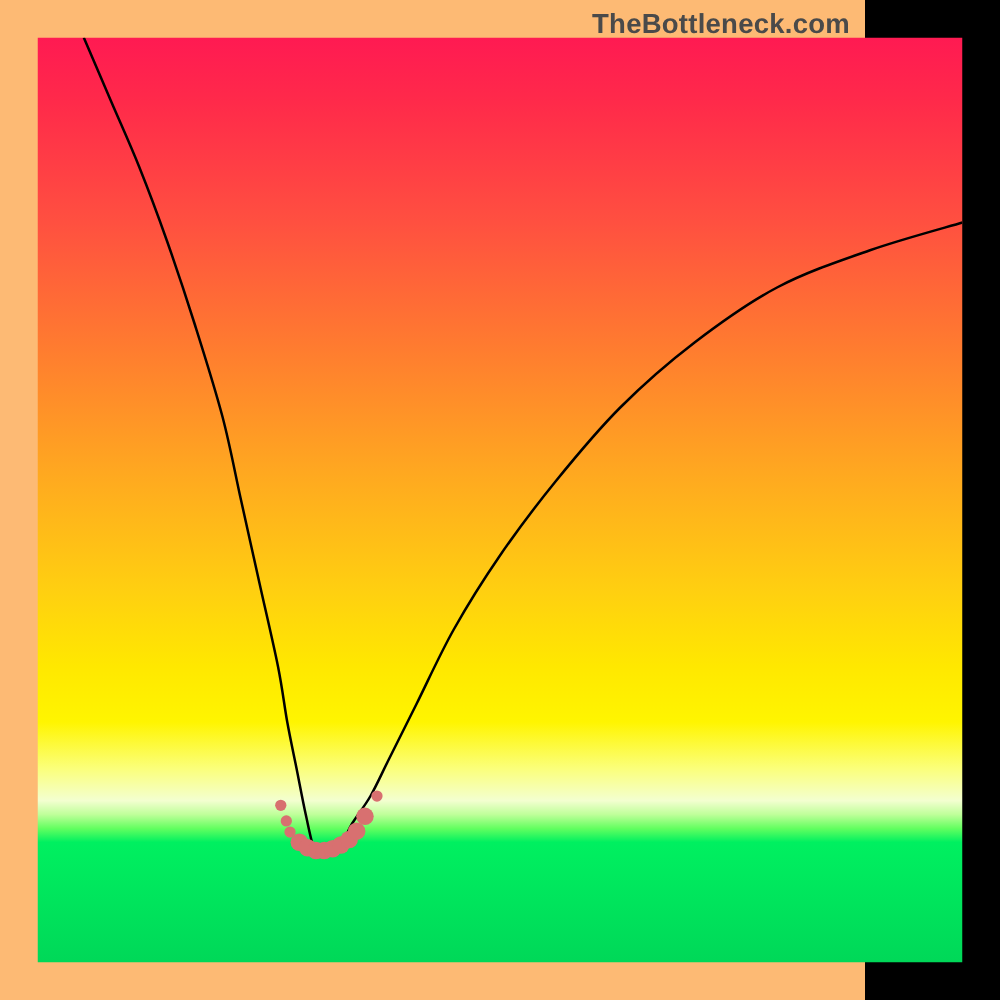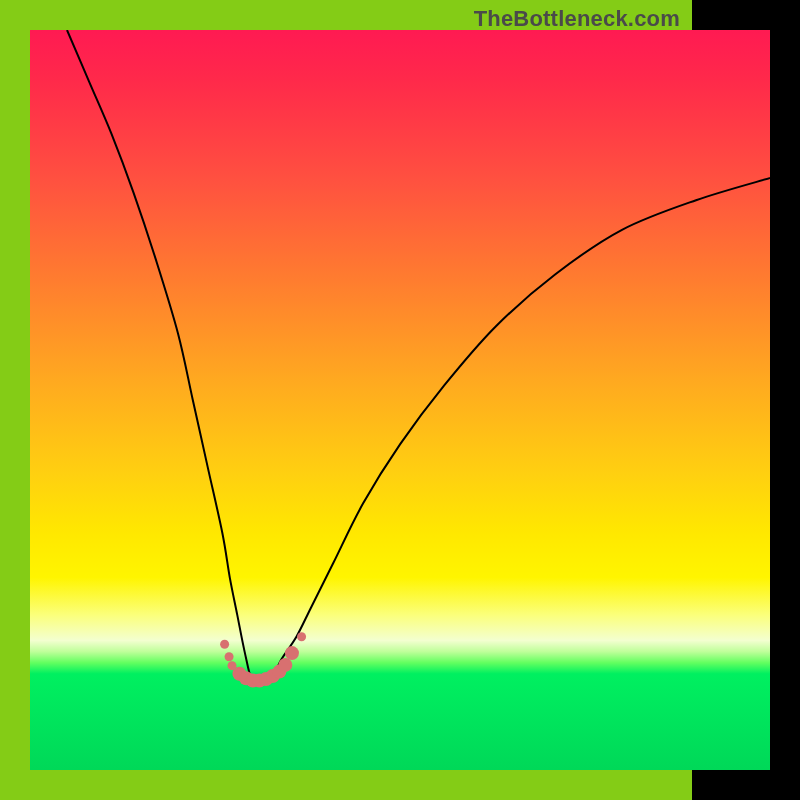--- a/index.html
+++ b/index.html
@@ -10,21 +10,21 @@
     background: #000;
     overflow: hidden;
     font-family: Arial, Helvetica, sans-serif;
   }
   .frame {
     position: absolute;
     left: 0;
     top: 0;
     width: 692px;
     height: 800px;
-    background: #84cc16;
+    background: #fdba74;
   }
   .plot-area {
     position: absolute;
     left: 30px;
     top: 30px;
     width: 740px;
     height: 740px;
     overflow: hidden;
   }
   .gradient-bg {

